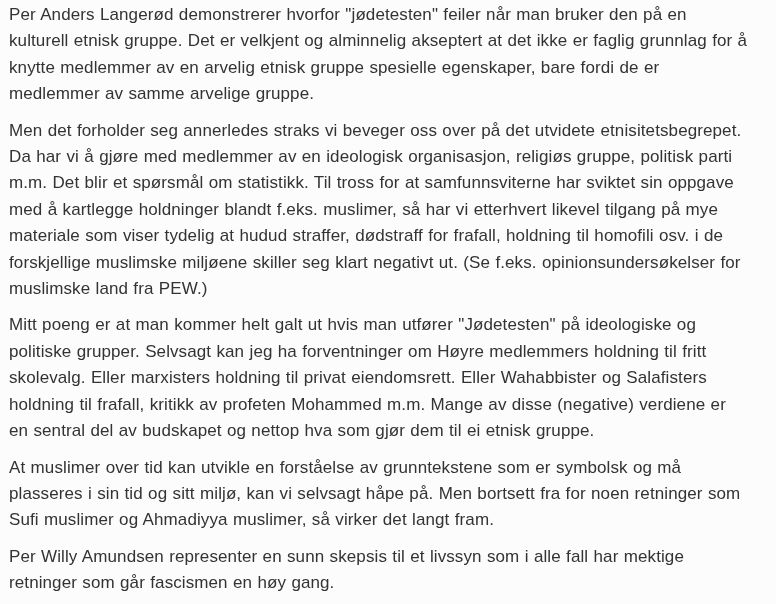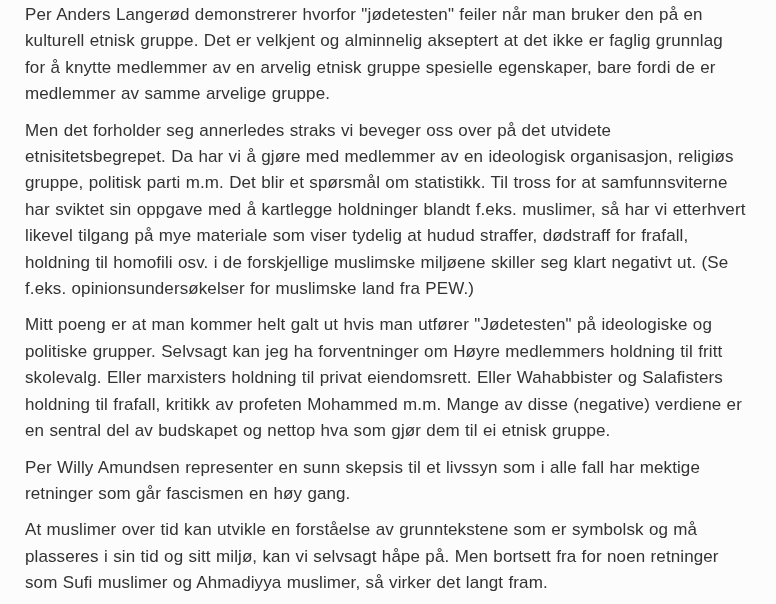--- a/index.html
+++ b/index.html
@@ -12,35 +12,35 @@
     background: #fcfcfc;
     font-family: "Liberation Sans", "DejaVu Sans", sans-serif;
     overflow: hidden;
   }
   main.comment-body {
     box-sizing: border-box;
     width: 776px;
     padding: 2px 28px 0 9px;
   }
   main.comment-body p {
-    margin: 0 0 10px 16px;
+    margin: 0 0 10px 0;
     max-width: 740px;
     font-size: 17px;
     line-height: 26.4px;
     color: #333333;
     letter-spacing: 0.1px;
     word-spacing: 0.5px;
     text-rendering: optimizeLegibility;
   }
   main.comment-body p:last-child {
     margin-bottom: 0;
   }
 </style>
 </head>
 <body style="background: rgb(252, 252, 252);">
 
 <main class="comment-body">
   <p>Per Anders Langerød demonstrerer hvorfor "jødetesten" feiler når man bruker den på en kulturell etnisk gruppe. Det er velkjent og alminnelig akseptert at det ikke er faglig grunnlag for å knytte medlemmer av en arvelig etnisk gruppe spesielle egenskaper, bare fordi de er medlemmer av samme arvelige gruppe.</p>
   <p>Men det forholder seg annerledes straks vi beveger oss over på det utvidete etnisitetsbegrepet. Da har vi å gjøre med medlemmer av en ideologisk organisasjon, religiøs gruppe, politisk parti m.m. Det blir et spørsmål om statistikk. Til tross for at samfunnsviterne har sviktet sin oppgave med å kartlegge holdninger blandt f.eks. muslimer, så har vi etterhvert likevel tilgang på mye materiale som viser tydelig at hudud straffer, dødstraff for frafall, holdning til homofili osv. i de forskjellige muslimske miljøene skiller seg klart negativt ut. (Se f.eks. opinionsundersøkelser for muslimske land fra PEW.)</p>
   <p>Mitt poeng er at man kommer helt galt ut hvis man utfører "Jødetesten" på ideologiske og politiske grupper. Selvsagt kan jeg ha forventninger om Høyre medlemmers holdning til fritt skolevalg. Eller marxisters holdning til privat eiendomsrett. Eller Wahabbister og Salafisters holdning til frafall, kritikk av profeten Mohammed m.m. Mange av disse (negative) verdiene er en sentral del av budskapet og nettop hva som gjør dem til ei etnisk gruppe.</p>
+  <p>At muslimer over tid kan utvikle en forståelse av grunntekstene som er symbolsk og må plasseres i sin tid og sitt miljø, kan vi selvsagt håpe på. Men bortsett fra for noen retninger som Sufi muslimer og Ahmadiyya muslimer, så virker det langt fram.</p>
   <p>Per Willy Amundsen representer en sunn skepsis til et livssyn som i alle fall har mektige retninger som går fascismen en høy gang.</p>
-  <p>At muslimer over tid kan utvikle en forståelse av grunntekstene som er symbolsk og må plasseres i sin tid og sitt miljø, kan vi selvsagt håpe på. Men bortsett fra for noen retninger som Sufi muslimer og Ahmadiyya muslimer, så virker det langt fram.</p>
 </main>
 
 </body></html>

